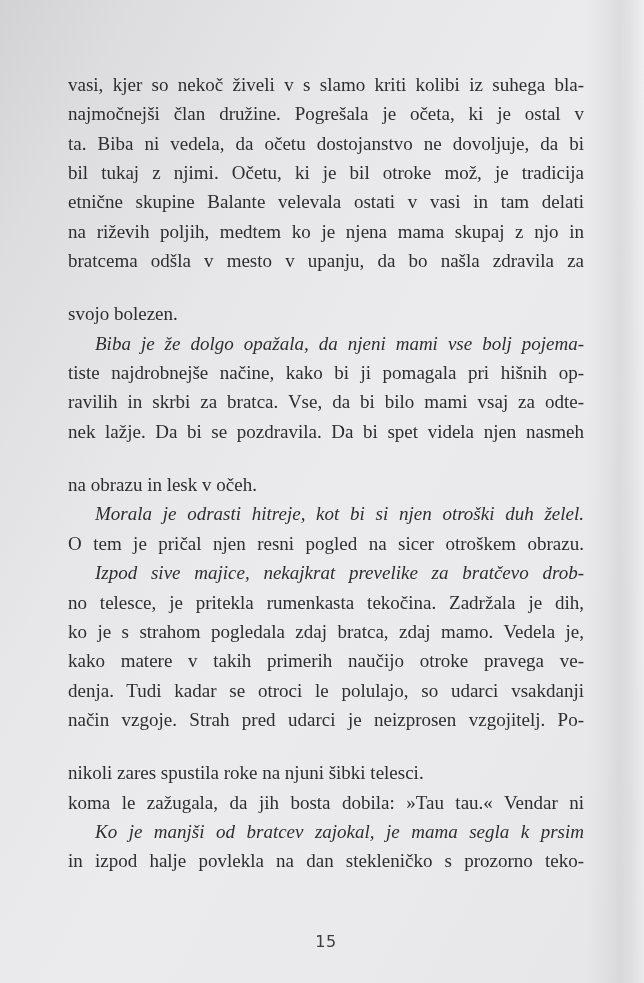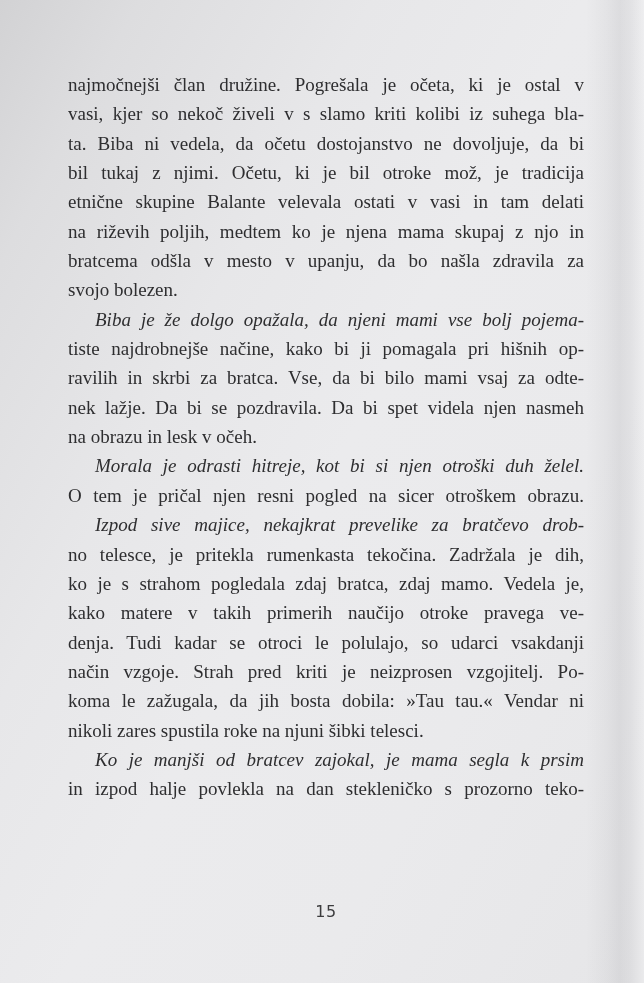--- a/index.html
+++ b/index.html
@@ -59,41 +59,42 @@
   }
   .line {
     text-align: justify;
     text-align-last: justify;
     white-space: normal;
     height: 29.35px;
     overflow: visible;
   }
   .line.last {
     text-align-last: left;
+    margin-top: 24px;
   }
   .page-number {
     position: absolute;
     left: 68px;
     width: 516px;
-    top: 902px;
+    top: 932px;
     text-align: center;
     font-family: "DejaVu Sans", sans-serif;
     font-size: 16px;
     letter-spacing: 0.5px;
     color: #3c3c3e;
   }
 </style>
 </head>
 <body>
 
 <div class="page">
   <div class="text-block">
       <div class="para">
+        <div class="line">vasi, kjer so nekoč živeli v s slamo kriti kolibi iz suhega bla-</div>
         <div class="line">najmočnejši član družine. Pogrešala je očeta, ki je ostal v</div>
-        <div class="line">vasi, kjer so nekoč živeli v s slamo kriti kolibi iz suhega bla-</div>
         <div class="line">ta. Biba ni vedela, da očetu dostojanstvo ne dovoljuje, da bi</div>
         <div class="line">bil tukaj z njimi. Očetu, ki je bil otroke mož, je tradicija</div>
         <div class="line">etnične skupine Balante velevala ostati v vasi in tam delati</div>
         <div class="line">na riževih poljih, medtem ko je njena mama skupaj z njo in</div>
         <div class="line">bratcema odšla v mesto v upanju, da bo našla zdravila za</div>
         <div class="line last">svojo bolezen.</div>
       </div>
       <div class="para indent">
         <div class="line">Biba je že dolgo opažala, da njeni mami vse bolj pojema-</div>
         <div class="line">tiste najdrobnejše načine, kako bi ji pomagala pri hišnih op-</div>
@@ -104,23 +105,23 @@
       <div class="para indent">
         <div class="line">Morala je odrasti hitreje, kot bi si njen otroški duh želel.</div>
         <div class="line">O tem je pričal njen resni pogled na sicer otroškem obrazu.</div>
       </div>
       <div class="para indent">
         <div class="line">Izpod sive majice, nekajkrat prevelike za bratčevo drob-</div>
         <div class="line">no telesce, je pritekla rumenkasta tekočina. Zadržala je dih,</div>
         <div class="line">ko je s strahom pogledala zdaj bratca, zdaj mamo. Vedela je,</div>
         <div class="line">kako matere v takih primerih naučijo otroke pravega ve-</div>
         <div class="line">denja. Tudi kadar se otroci le polulajo, so udarci vsakdanji</div>
-        <div class="line">način vzgoje. Strah pred kriti je neizprosen vzgojitelj. Po-</div>
+        <div class="line">način vzgoje. Strah pred udarci je neizprosen vzgojitelj. Po-</div>
+        <div class="line last">nikoli zares spustila roke na njuni šibki telesci.</div>
         <div class="line">koma le zažugala, da jih bosta dobila: »Tau tau.« Vendar ni</div>
-        <div class="line last">nikoli zares spustila roke na njuni šibki telesci.</div>
       </div>
       <div class="para indent">
         <div class="line">Ko je manjši od bratcev zajokal, je mama segla k prsim</div>
         <div class="line">in izpod halje povlekla na dan stekleničko s prozorno teko-</div>
       </div>
     </div>
   <div class="page-number">15</div>
   <div class="right-edge-shade"></div>
 </div>
 

